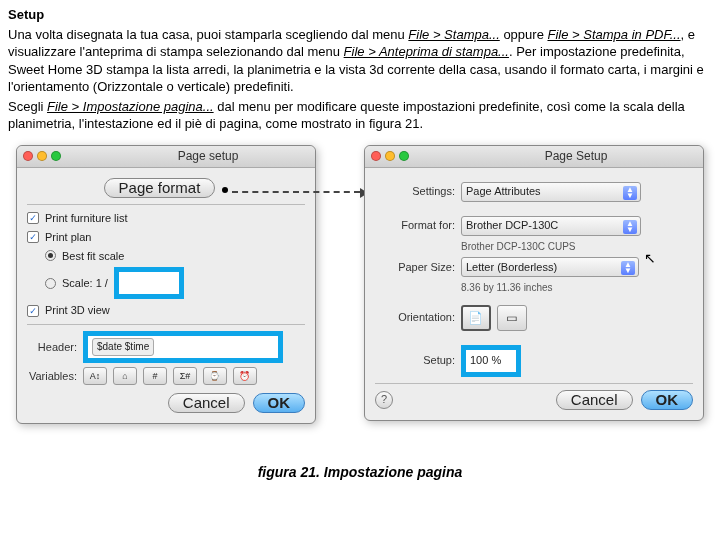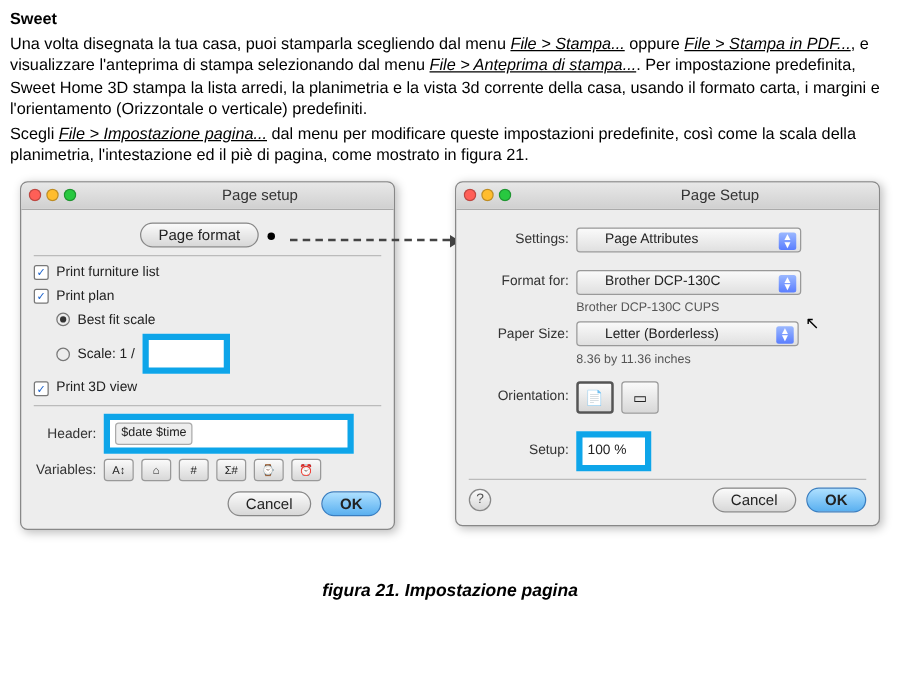--- a/index.html
+++ b/index.html
@@ -52,21 +52,21 @@
   .body { padding: 10px; font-size: 11px; color: #222; }
   .row { display: flex; align-items: center; margin: 4px 0; gap: 6px; }
   .lbl { width: 80px; text-align: right; color: #333; }
   .combo {
     background: linear-gradient(#fafafa,#e0e0e0);
     border: 1px solid #999;
     border-radius: 3px;
     height: 20px;
     display: flex;
     align-items: center;
-    padding: 0 20px 0 22px;
+    padding: 0 20px 0 4px;
     font-size: 11px;
     position: relative;
     min-width: 120px;
   }
   .combo::after {
     content: "";
     position: absolute;
     right: 3px; top: 3px;
     width: 14px; height: 14px;
     background: linear-gradient(#9bb8ff,#5a7eff);
@@ -92,21 +92,21 @@
     font-size: 11px;
     display: inline-flex;
     align-items: center;
   }
   .btn {
     background: linear-gradient(#fafafa,#d8d8d8);
     border: 1px solid #888;
     border-radius: 10px;
     height: 20px;
     padding: 0 14px;
-    font-size: 12px;
+    font-size: 15px;
     display: inline-flex;
     align-items: center;
     justify-content: center;
   }
   .btn.primary {
     background: linear-gradient(#aee0ff,#5ab0f0);
     border-color:#3a7ec0;
     font-weight: bold;
   }
   .button-row { display:flex; justify-content:flex-end; gap:8px; margin-top:8px; }
@@ -170,21 +170,21 @@
   }
   .cursor {
     position: absolute;
     font-size: 14px;
     color: #000;
   }
 </style>
 </head>
 <body>
 
-<div class="heading">Sweet</div>
+<div class="heading">Setup</div>
 
 <p class="paragraph">
   <span>Una volta disegnata la tua casa, puoi stamparla scegliendo dal menu </span><span class="italic">File &gt; Stampa...</span><span> oppure </span><span class="italic">File &gt; Stampa in PDF...</span><span>, e visualizzare l'anteprima di stampa selezionando dal menu </span><span class="italic">File &gt; Anteprima di stampa...</span><span>. Per impostazione predefinita, Sweet Home 3D stampa la lista arredi, la planimetria e la vista 3d corrente della casa, usando il formato carta, i margini e l'orientamento (Orizzontale o verticale) predefiniti.</span>
 </p>
 
 <p class="paragraph">
   <span>Scegli </span><span class="italic">File &gt; Impostazione pagina...</span><span> dal menu per modificare queste impostazioni predefinite, così come la scala della planimetria, l'intestazione ed il piè di pagina, come mostrato in figura 21.</span>
 </p>
 
 <div class="figure-area">

